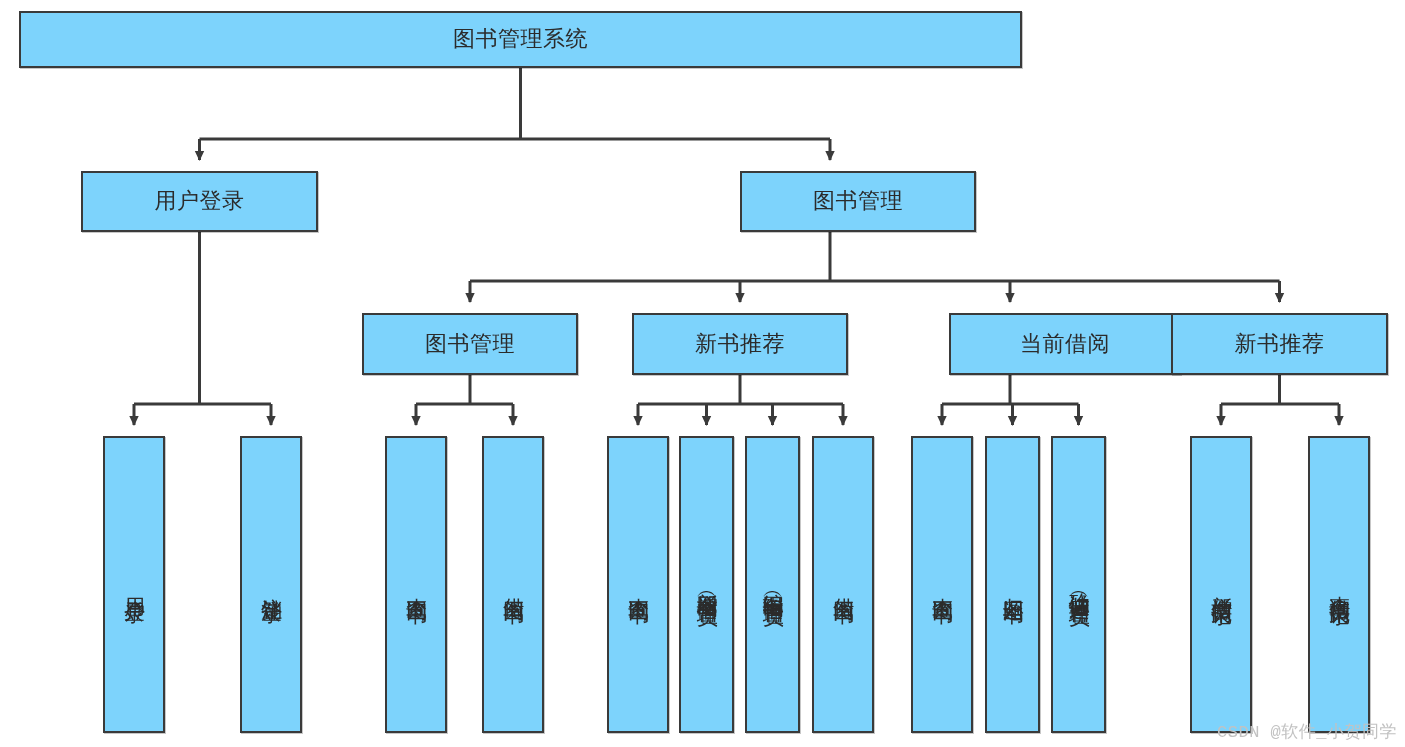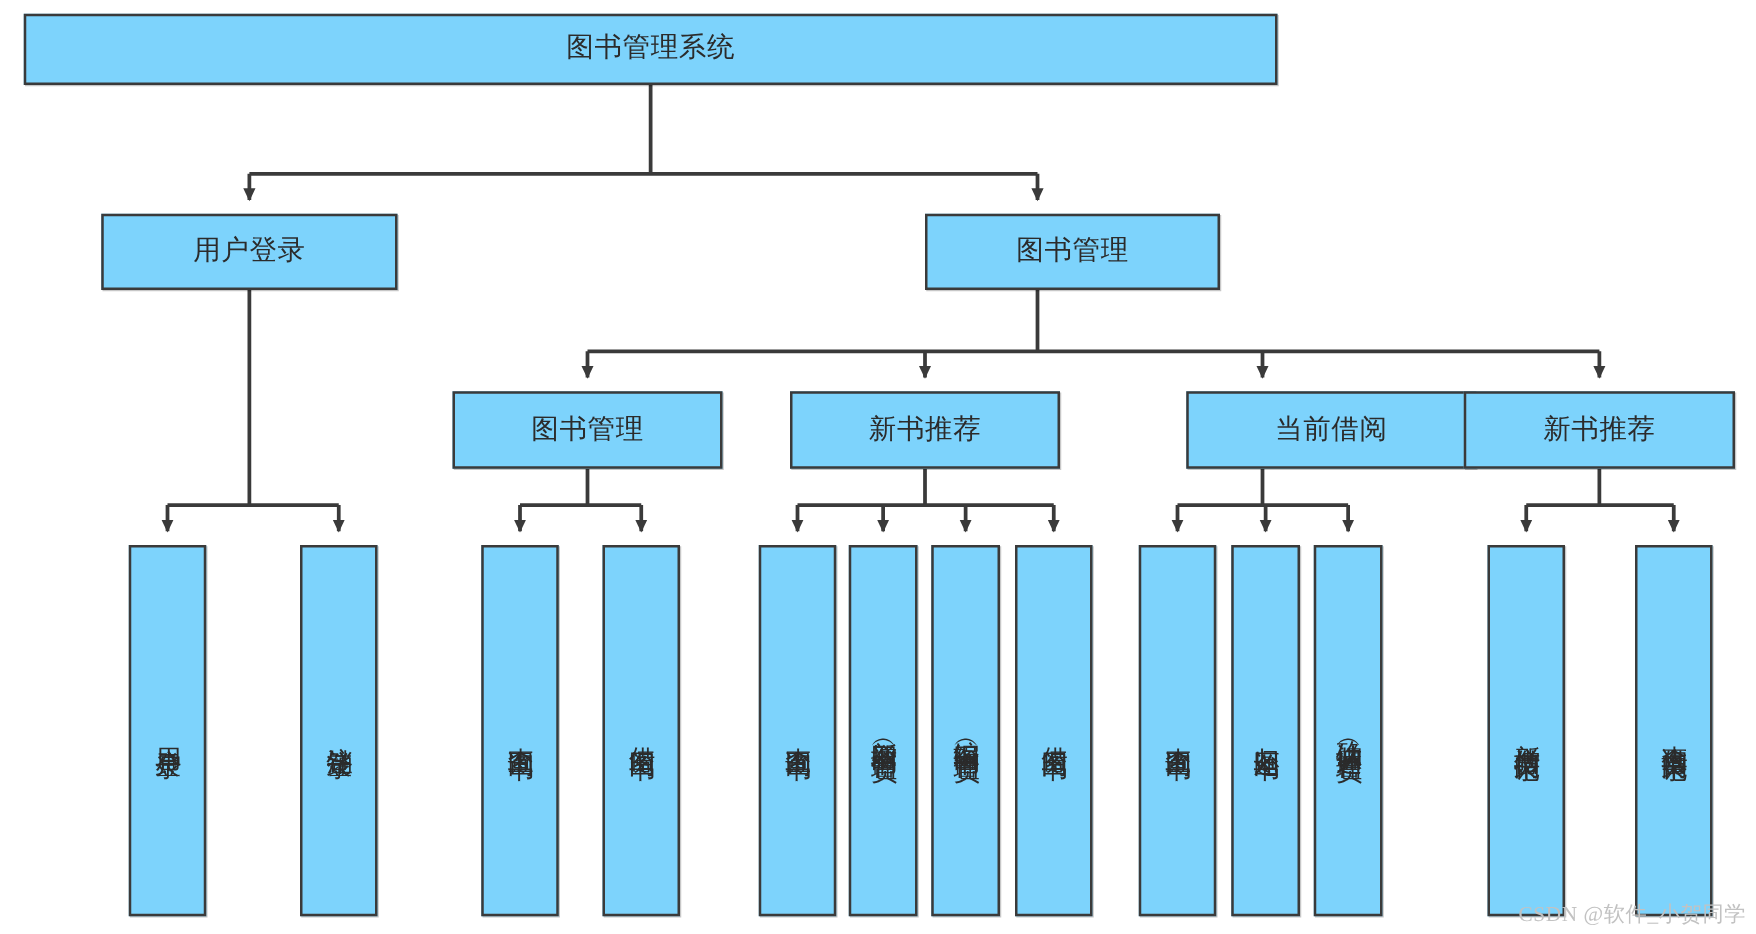--- a/index.html
+++ b/index.html
@@ -52,21 +52,21 @@
     letter-spacing: 2px;
     white-space: nowrap;
     text-align: center;
   }
   #watermark {
     position: absolute;
     right: 8px;
     bottom: 4px;
     font-size: 17px;
     color: #c2c2c2;
-    font-family: Liberation Serif, serif;
+    font-family: Liberation Mono, monospace;
     white-space: nowrap;
     letter-spacing: 0.5px;
   }
 </style>
 </head>
 <body>
 
 <div id="canvas">
 
   <svg id="wires" viewBox="0 0 1405 747">

